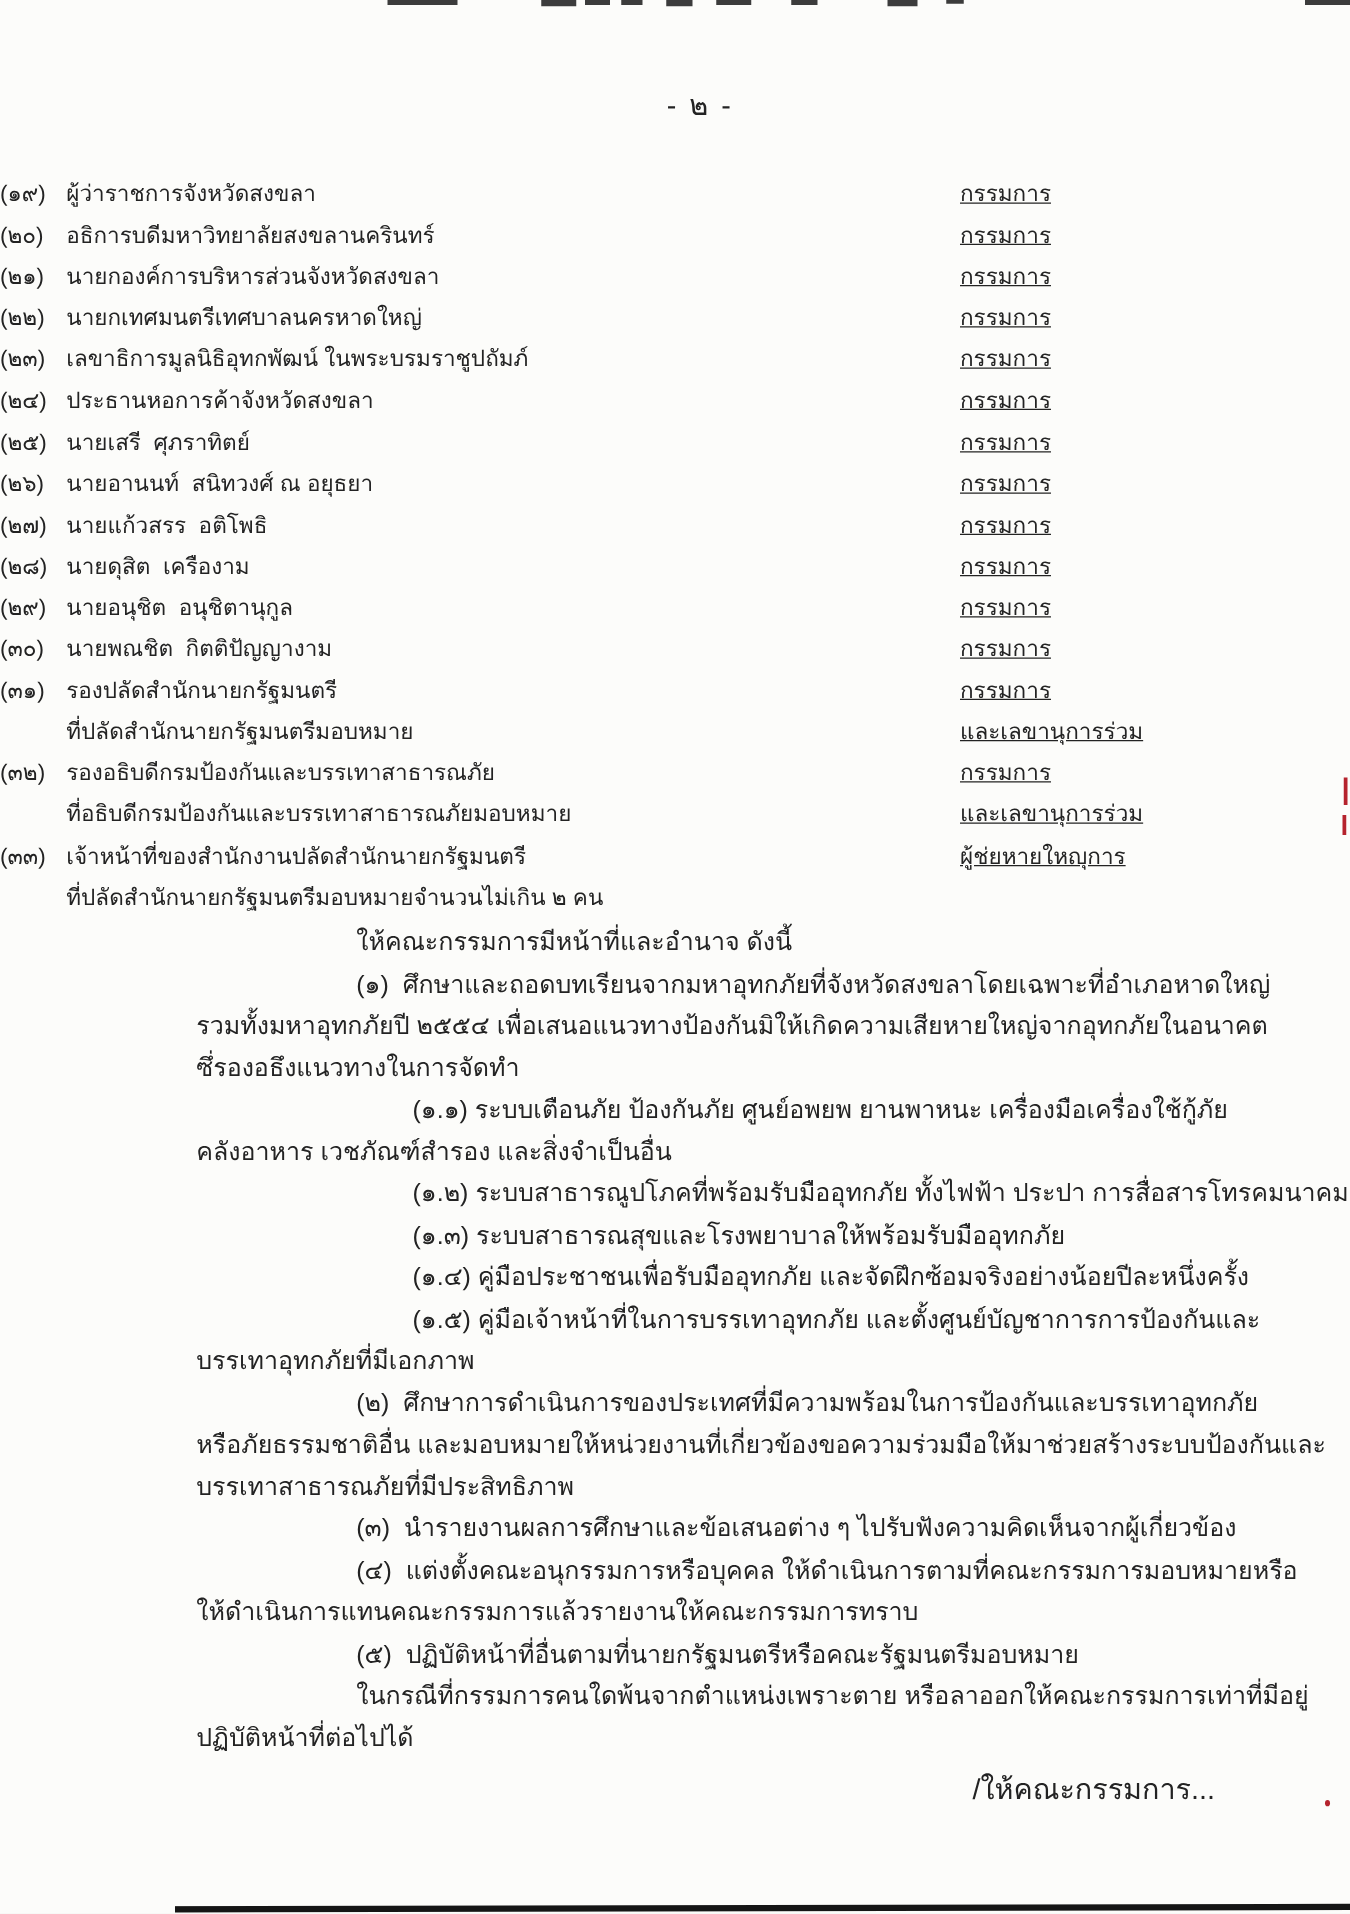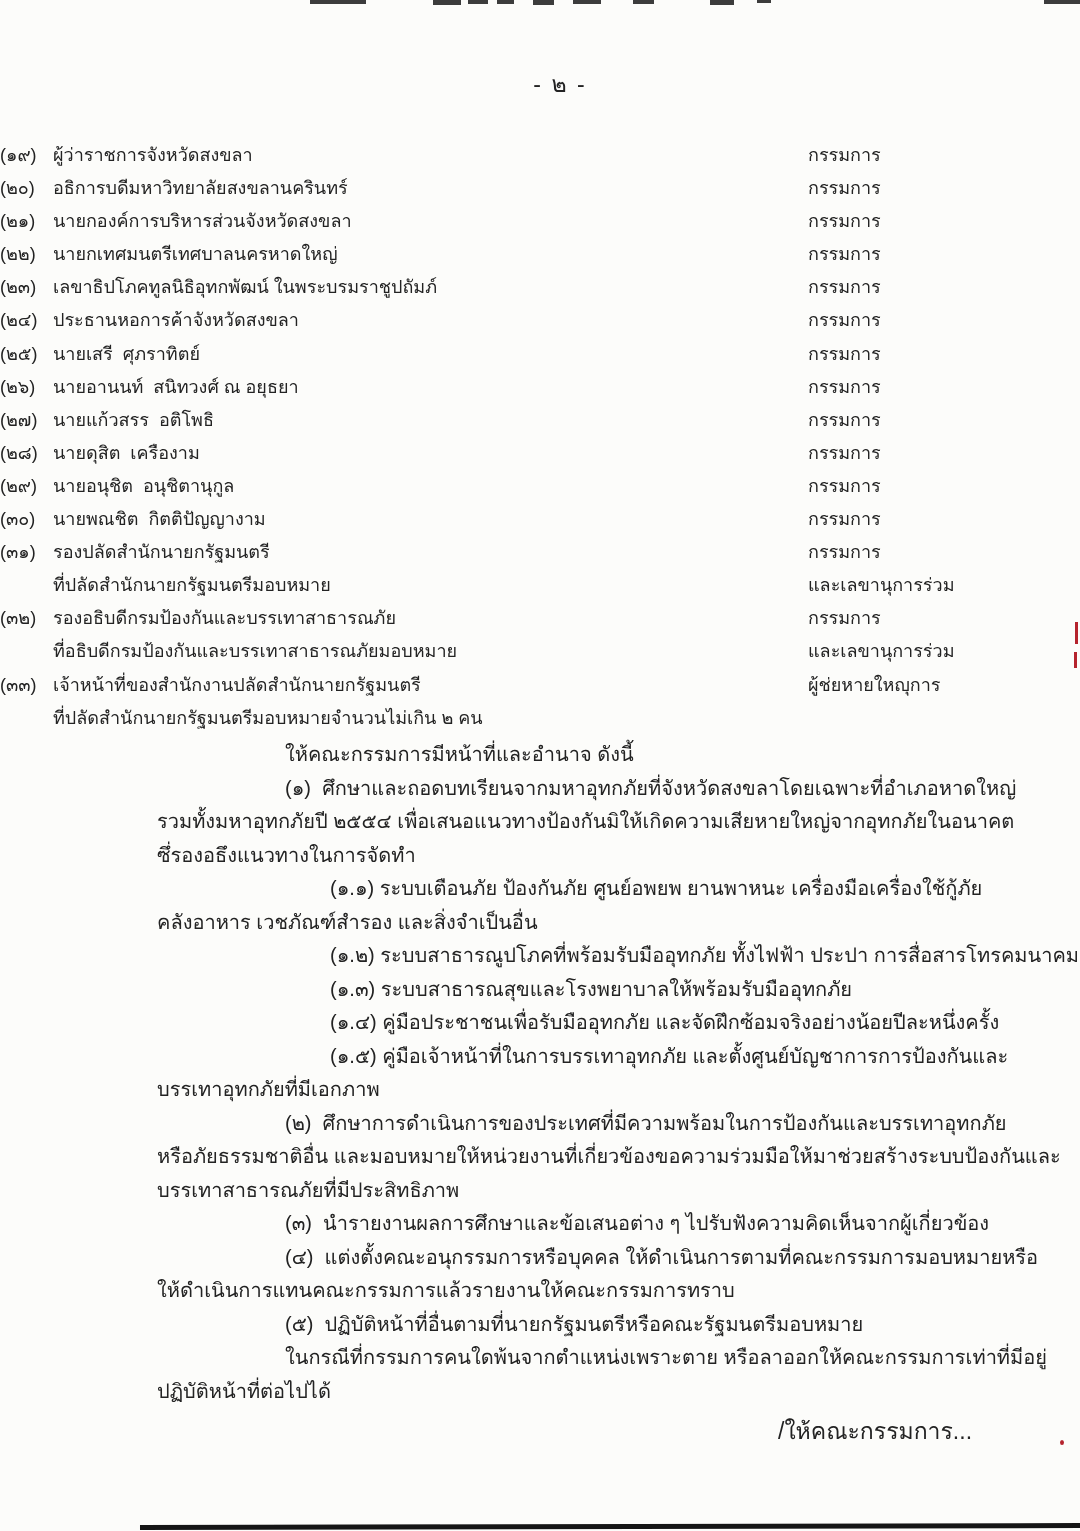--- a/index.html
+++ b/index.html
@@ -17,21 +17,21 @@
   .seg{position:absolute;top:0;background:#3c3c3c;}
   
   .pageno{
     position:absolute;top:66px;left:450px;width:220px;
     text-align:center;font-size:23px;letter-spacing:2px;
   }
   
   .members{position:absolute;top:139px;left:0;width:1080px;}
   .mrow{position:relative;height:33.1px;line-height:33.1px;font-size:18px;white-space:pre;}
   .mrow .num{display:inline-block;width:53px;}
-  .mrow .role{position:absolute;left:808px;top:0;}
+  .mrow .role{position:absolute;left:768px;top:0;text-decoration:underline;}
   
   .duties{position:absolute;top:738px;left:157px;width:850px;font-size:20px;}
   .line{line-height:33.5px;white-space:pre;}
   .i0{padding-left:0;}
   .i1{padding-left:128px;}
   .i2{padding-left:173px;}
   
   .contmark{position:absolute;top:1413px;left:778px;font-size:23px;}
   
   .scan-bottom{
@@ -64,21 +64,21 @@
     <div class="seg" style="left:1044px;width:36px;height:4px;"></div>
   </div>
 
   <div class="pageno">- ๒ -</div>
 
   <div class="members">
     <div class="mrow"><span class="num">(๑๙)</span><span class="name">ผู้ว่าราชการจังหวัดสงขลา</span><span class="role">กรรมการ</span></div>
     <div class="mrow"><span class="num">(๒๐)</span><span class="name">อธิการบดีมหาวิทยาลัยสงขลานครินทร์</span><span class="role">กรรมการ</span></div>
     <div class="mrow"><span class="num">(๒๑)</span><span class="name">นายกองค์การบริหารส่วนจังหวัดสงขลา</span><span class="role">กรรมการ</span></div>
     <div class="mrow"><span class="num">(๒๒)</span><span class="name">นายกเทศมนตรีเทศบาลนครหาดใหญ่</span><span class="role">กรรมการ</span></div>
-    <div class="mrow"><span class="num">(๒๓)</span><span class="name">เลขาธิปโภคทูลนิธิอุทกพัฒน์ ในพระบรมราชูปถัมภ์</span><span class="role">กรรมการ</span></div>
+    <div class="mrow"><span class="num">(๒๓)</span><span class="name">เลขาธิการมูลนิธิอุทกพัฒน์ ในพระบรมราชูปถัมภ์</span><span class="role">กรรมการ</span></div>
     <div class="mrow"><span class="num">(๒๔)</span><span class="name">ประธานหอการค้าจังหวัดสงขลา</span><span class="role">กรรมการ</span></div>
     <div class="mrow"><span class="num">(๒๕)</span><span class="name">นายเสรี  ศุภราทิตย์</span><span class="role">กรรมการ</span></div>
     <div class="mrow"><span class="num">(๒๖)</span><span class="name">นายอานนท์  สนิทวงศ์ ณ อยุธยา</span><span class="role">กรรมการ</span></div>
     <div class="mrow"><span class="num">(๒๗)</span><span class="name">นายแก้วสรร  อติโพธิ</span><span class="role">กรรมการ</span></div>
     <div class="mrow"><span class="num">(๒๘)</span><span class="name">นายดุสิต  เครืองาม</span><span class="role">กรรมการ</span></div>
     <div class="mrow"><span class="num">(๒๙)</span><span class="name">นายอนุชิต  อนุชิตานุกูล</span><span class="role">กรรมการ</span></div>
     <div class="mrow"><span class="num">(๓๐)</span><span class="name">นายพณชิต  กิตติปัญญางาม</span><span class="role">กรรมการ</span></div>
     <div class="mrow"><span class="num">(๓๑)</span><span class="name">รองปลัดสำนักนายกรัฐมนตรี</span><span class="role">กรรมการ</span></div>
     <div class="mrow"><span class="num"></span><span class="name">ที่ปลัดสำนักนายกรัฐมนตรีมอบหมาย</span><span class="role">และเลขานุการร่วม</span></div>
     <div class="mrow"><span class="num">(๓๒)</span><span class="name">รองอธิบดีกรมป้องกันและบรรเทาสาธารณภัย</span><span class="role">กรรมการ</span></div>

